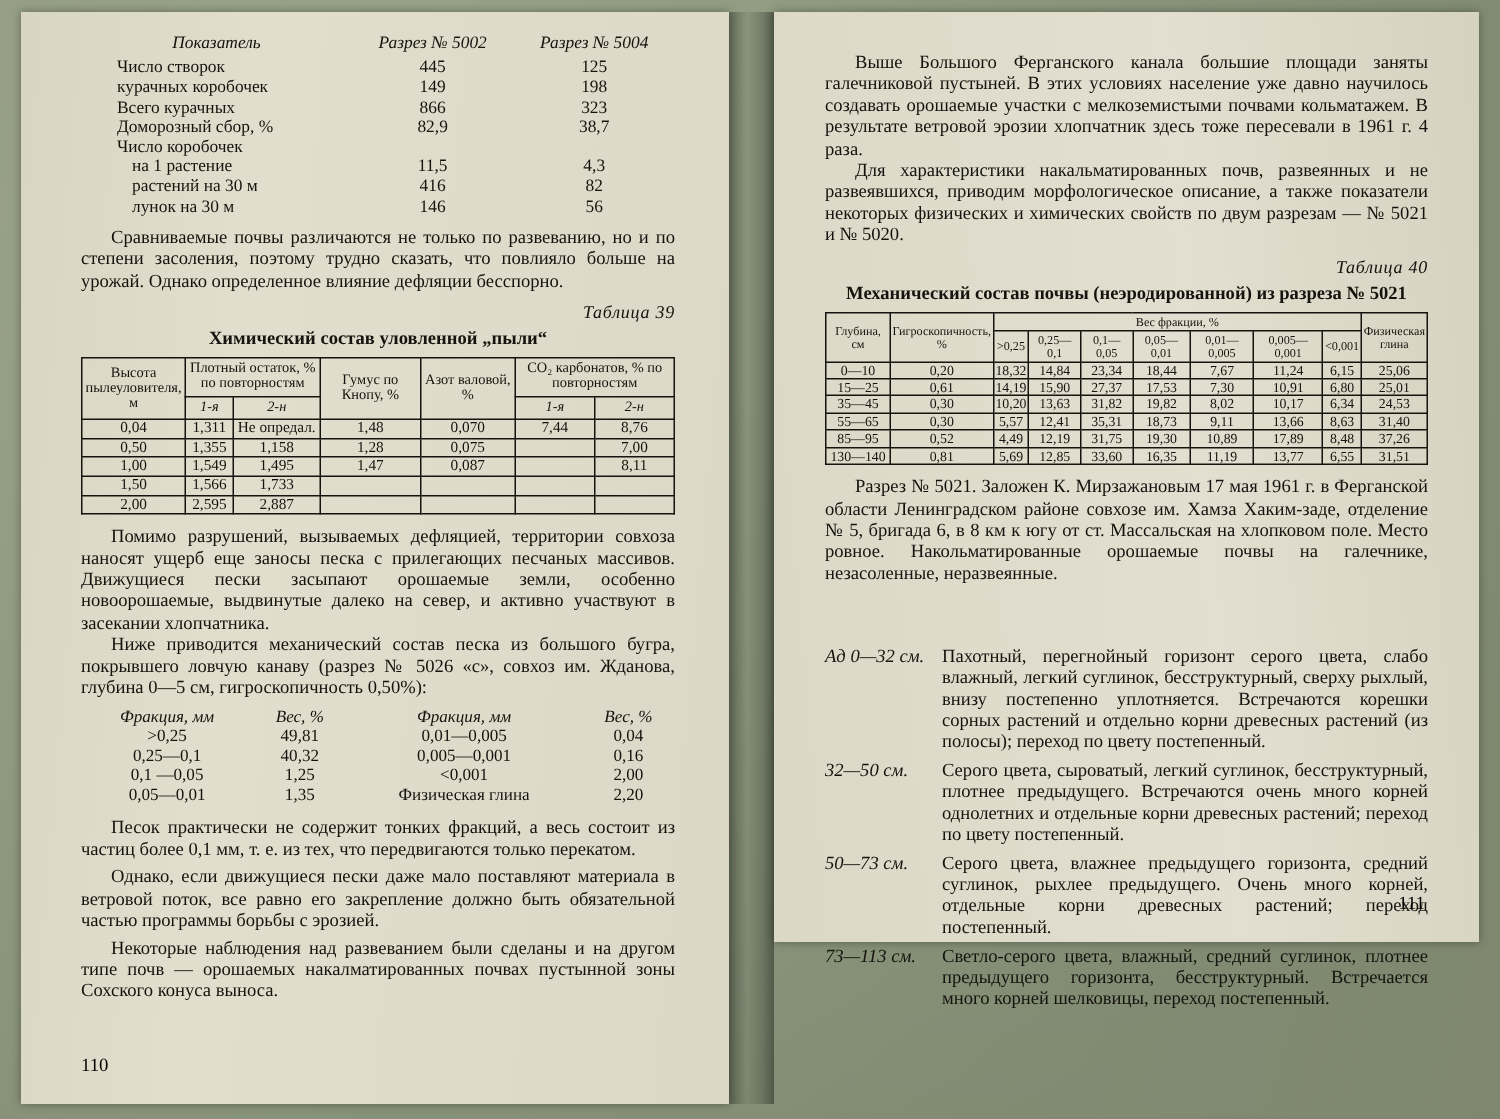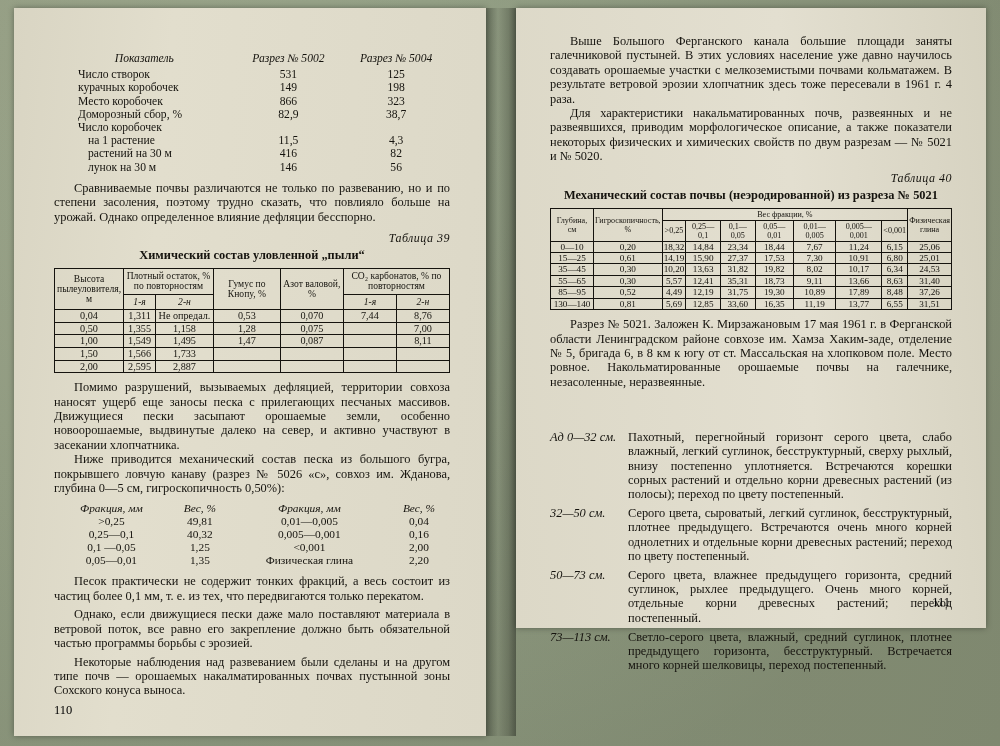--- a/index.html
+++ b/index.html
@@ -21,21 +21,21 @@
   }
   .page.left{left:14px;width:472px;height:728px;
     background:linear-gradient(95deg,#d9d5c3 0%,#e2decd 30%,#dcd8c7 100%);}
   .page.right{left:516px;width:470px;height:620px;
     background:linear-gradient(85deg,#dcd8c7 0%,#e3dfd0 60%,#d6d2c0 100%);}
   .gutter{
     position:absolute;left:486px;top:8px;width:30px;height:728px;
     background:linear-gradient(90deg,rgba(40,45,35,0.45),rgba(90,95,80,0.15) 40%,rgba(60,65,52,0.35) 75%,rgba(30,34,26,0.5));
   }
   .col{position:absolute;color:#15130e;}
-  .left .col{left:40px;top:44px;width:396px;}
+  .left .col{left:40px;top:14px;width:396px;}
   .right .col{left:34px;top:26px;width:402px;}
 
   p{margin:0 0 0 0;text-align:justify;font-size:12.4px;line-height:14.4px;text-indent:20px;}
   .sp{height:7px;}
   .sp2{height:4px;}
 
   .tblnum{text-align:right;font-size:12px;font-style:italic;letter-spacing:.5px;margin-bottom:2px;}
   .tbltitle{text-align:center;font-weight:bold;font-size:12.4px;margin:2px 0 5px 0;}
   .tbltitle .q{font-weight:bold;text-align:center;}
 
@@ -87,30 +87,30 @@
 
     <table class="t-top">
       <tbody>
           <tr>
         <td class="h">Показатель</td>
         <td class="h">Разрез № 5002</td>
         <td class="h">Разрез № 5004</td>
       </tr>
       <tr>
         <td class="lbl">Число створок</td>
-        <td class="num">531</td>
+        <td class="num">445</td>
         <td class="num">125</td>
       </tr>
       <tr>
         <td class="lbl">курачных коробочек</td>
         <td class="num">149</td>
         <td class="num">198</td>
       </tr>
       <tr>
-        <td class="lbl">Место коробочек</td>
+        <td class="lbl">Всего курачных</td>
         <td class="num">866</td>
         <td class="num">323</td>
       </tr>
       <tr>
         <td class="lbl">Доморозный сбор,  %</td>
         <td class="num">82,9</td>
         <td class="num">38,7</td>
       </tr>
       <tr>
         <td class="lbl">Число коробочек</td>
@@ -156,21 +156,21 @@
       <tr>
         <td class="hd it">1-я</td>
         <td class="hd it">2-н</td>
         <td class="hd it">1-я</td>
         <td class="hd it">2-н</td>
       </tr>
       <tr>
         <td>0,04</td>
         <td>1,311</td>
         <td>Не опредал.</td>
-        <td>0,53</td>
+        <td>1,48</td>
         <td>0,070</td>
         <td>7,44</td>
         <td>8,76</td>
       </tr>
       <tr>
         <td>0,50</td>
         <td>1,355</td>
         <td>1,158</td>
         <td>1,28</td>
         <td>0,075</td>

